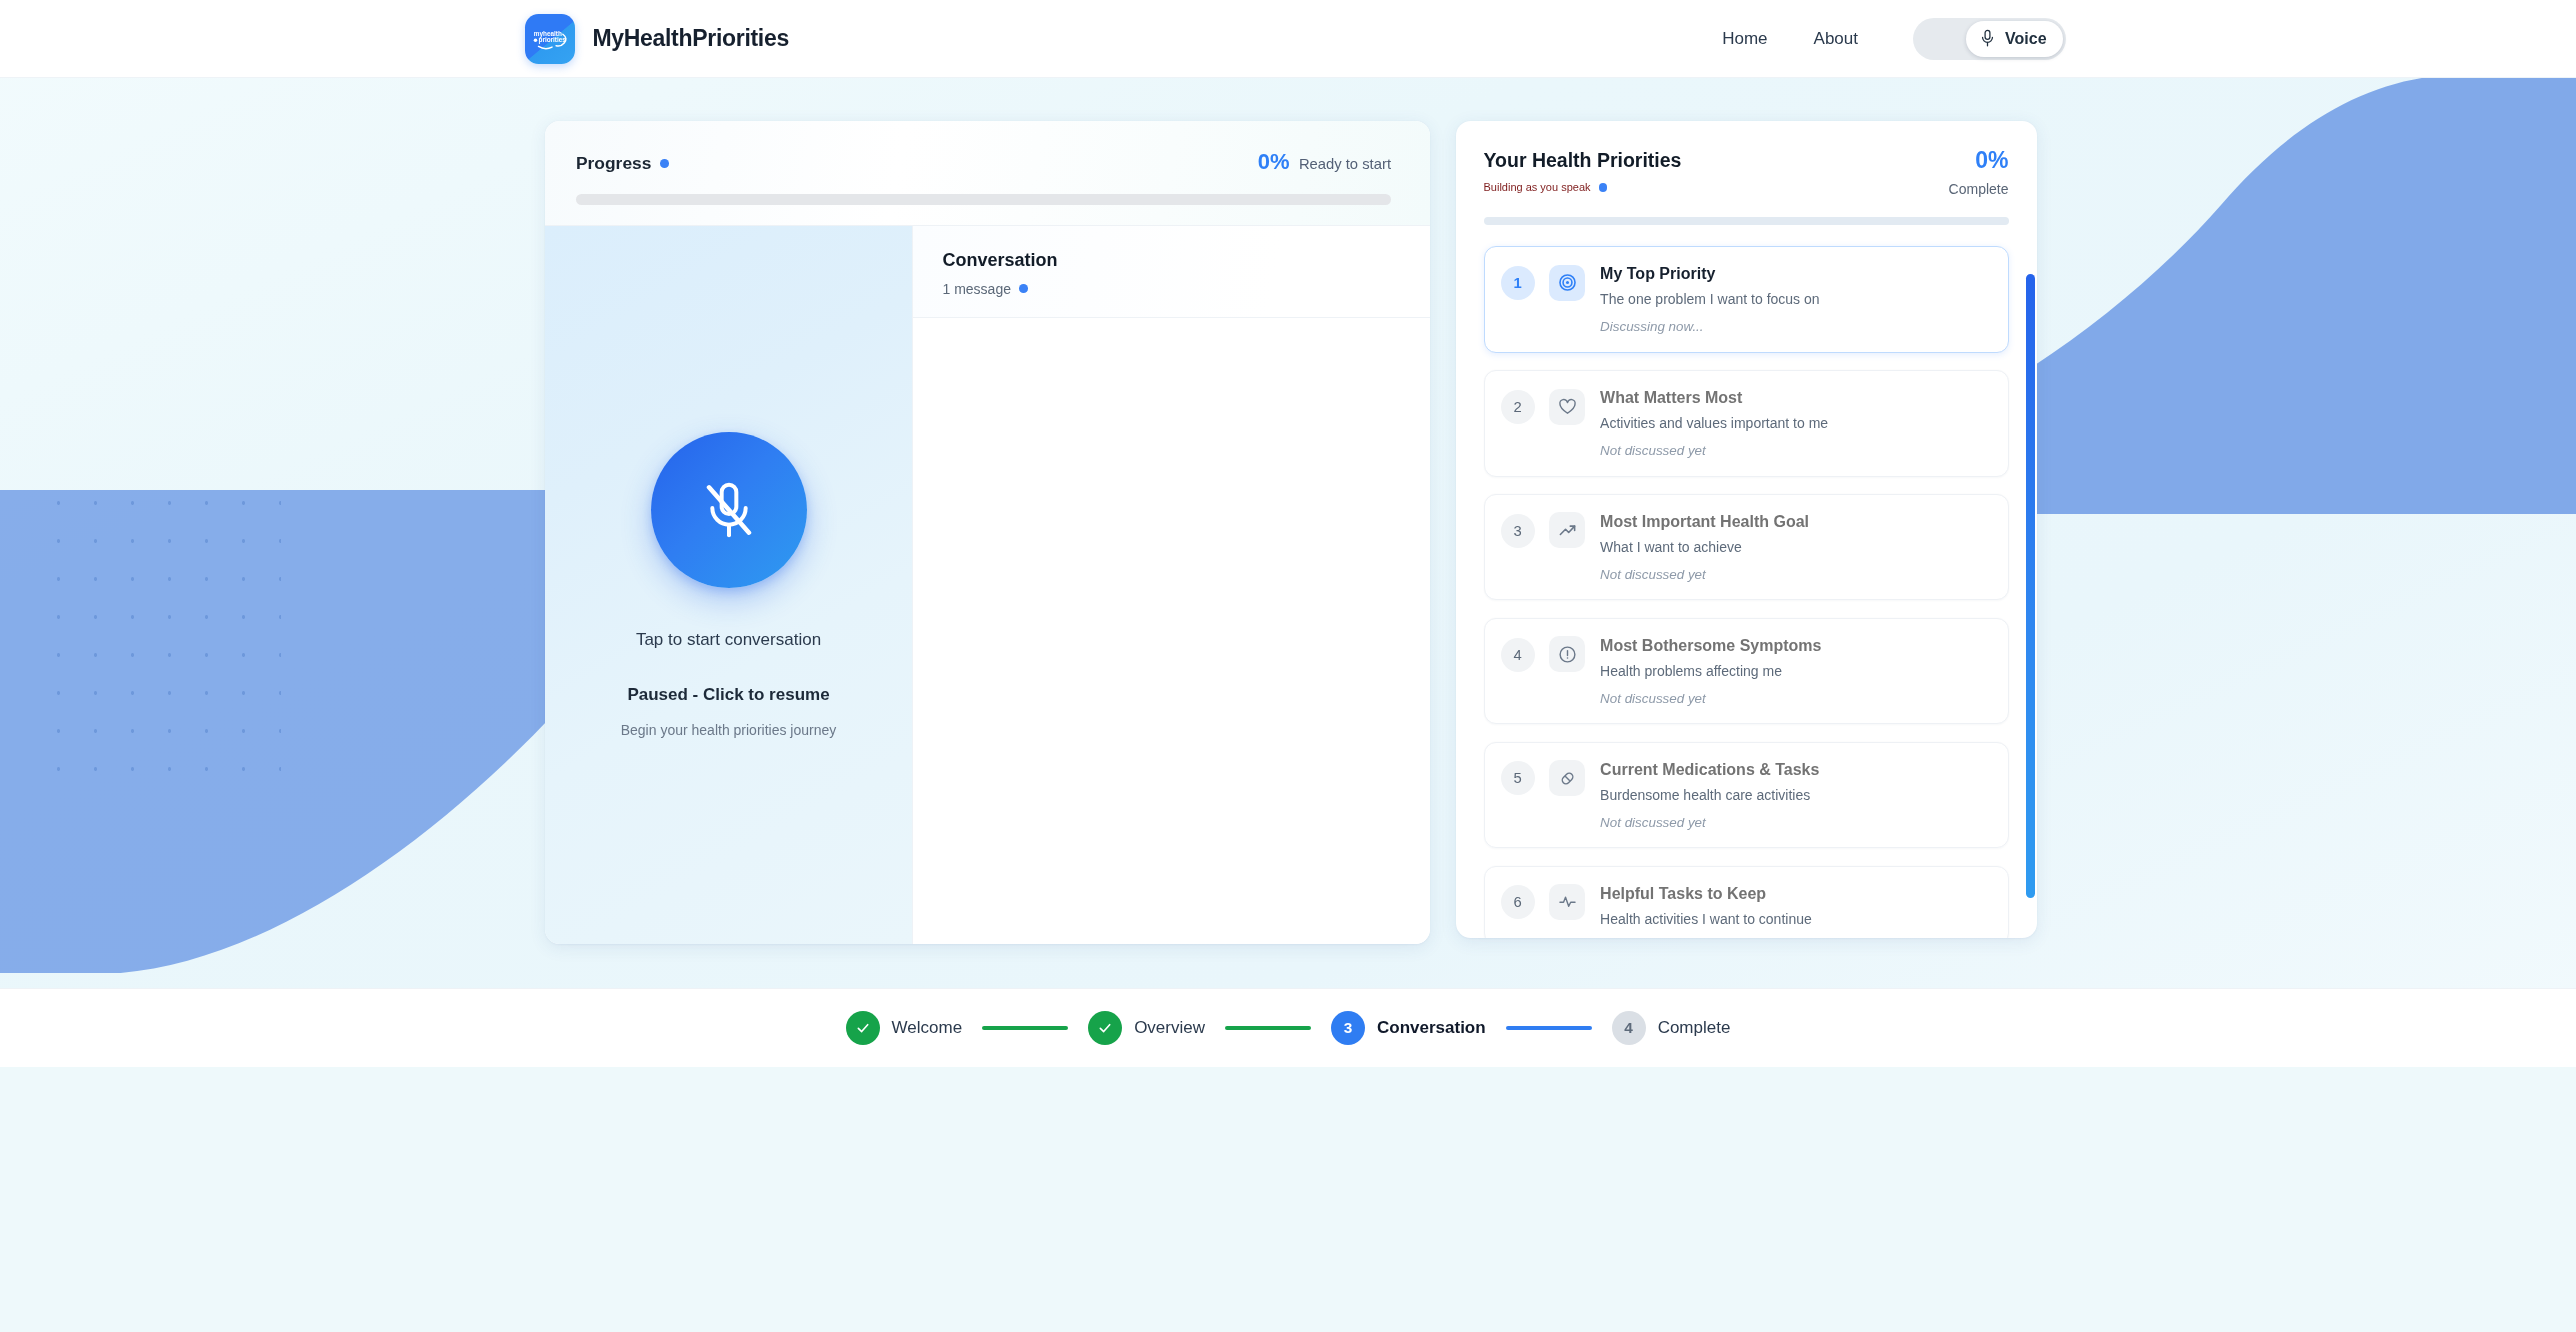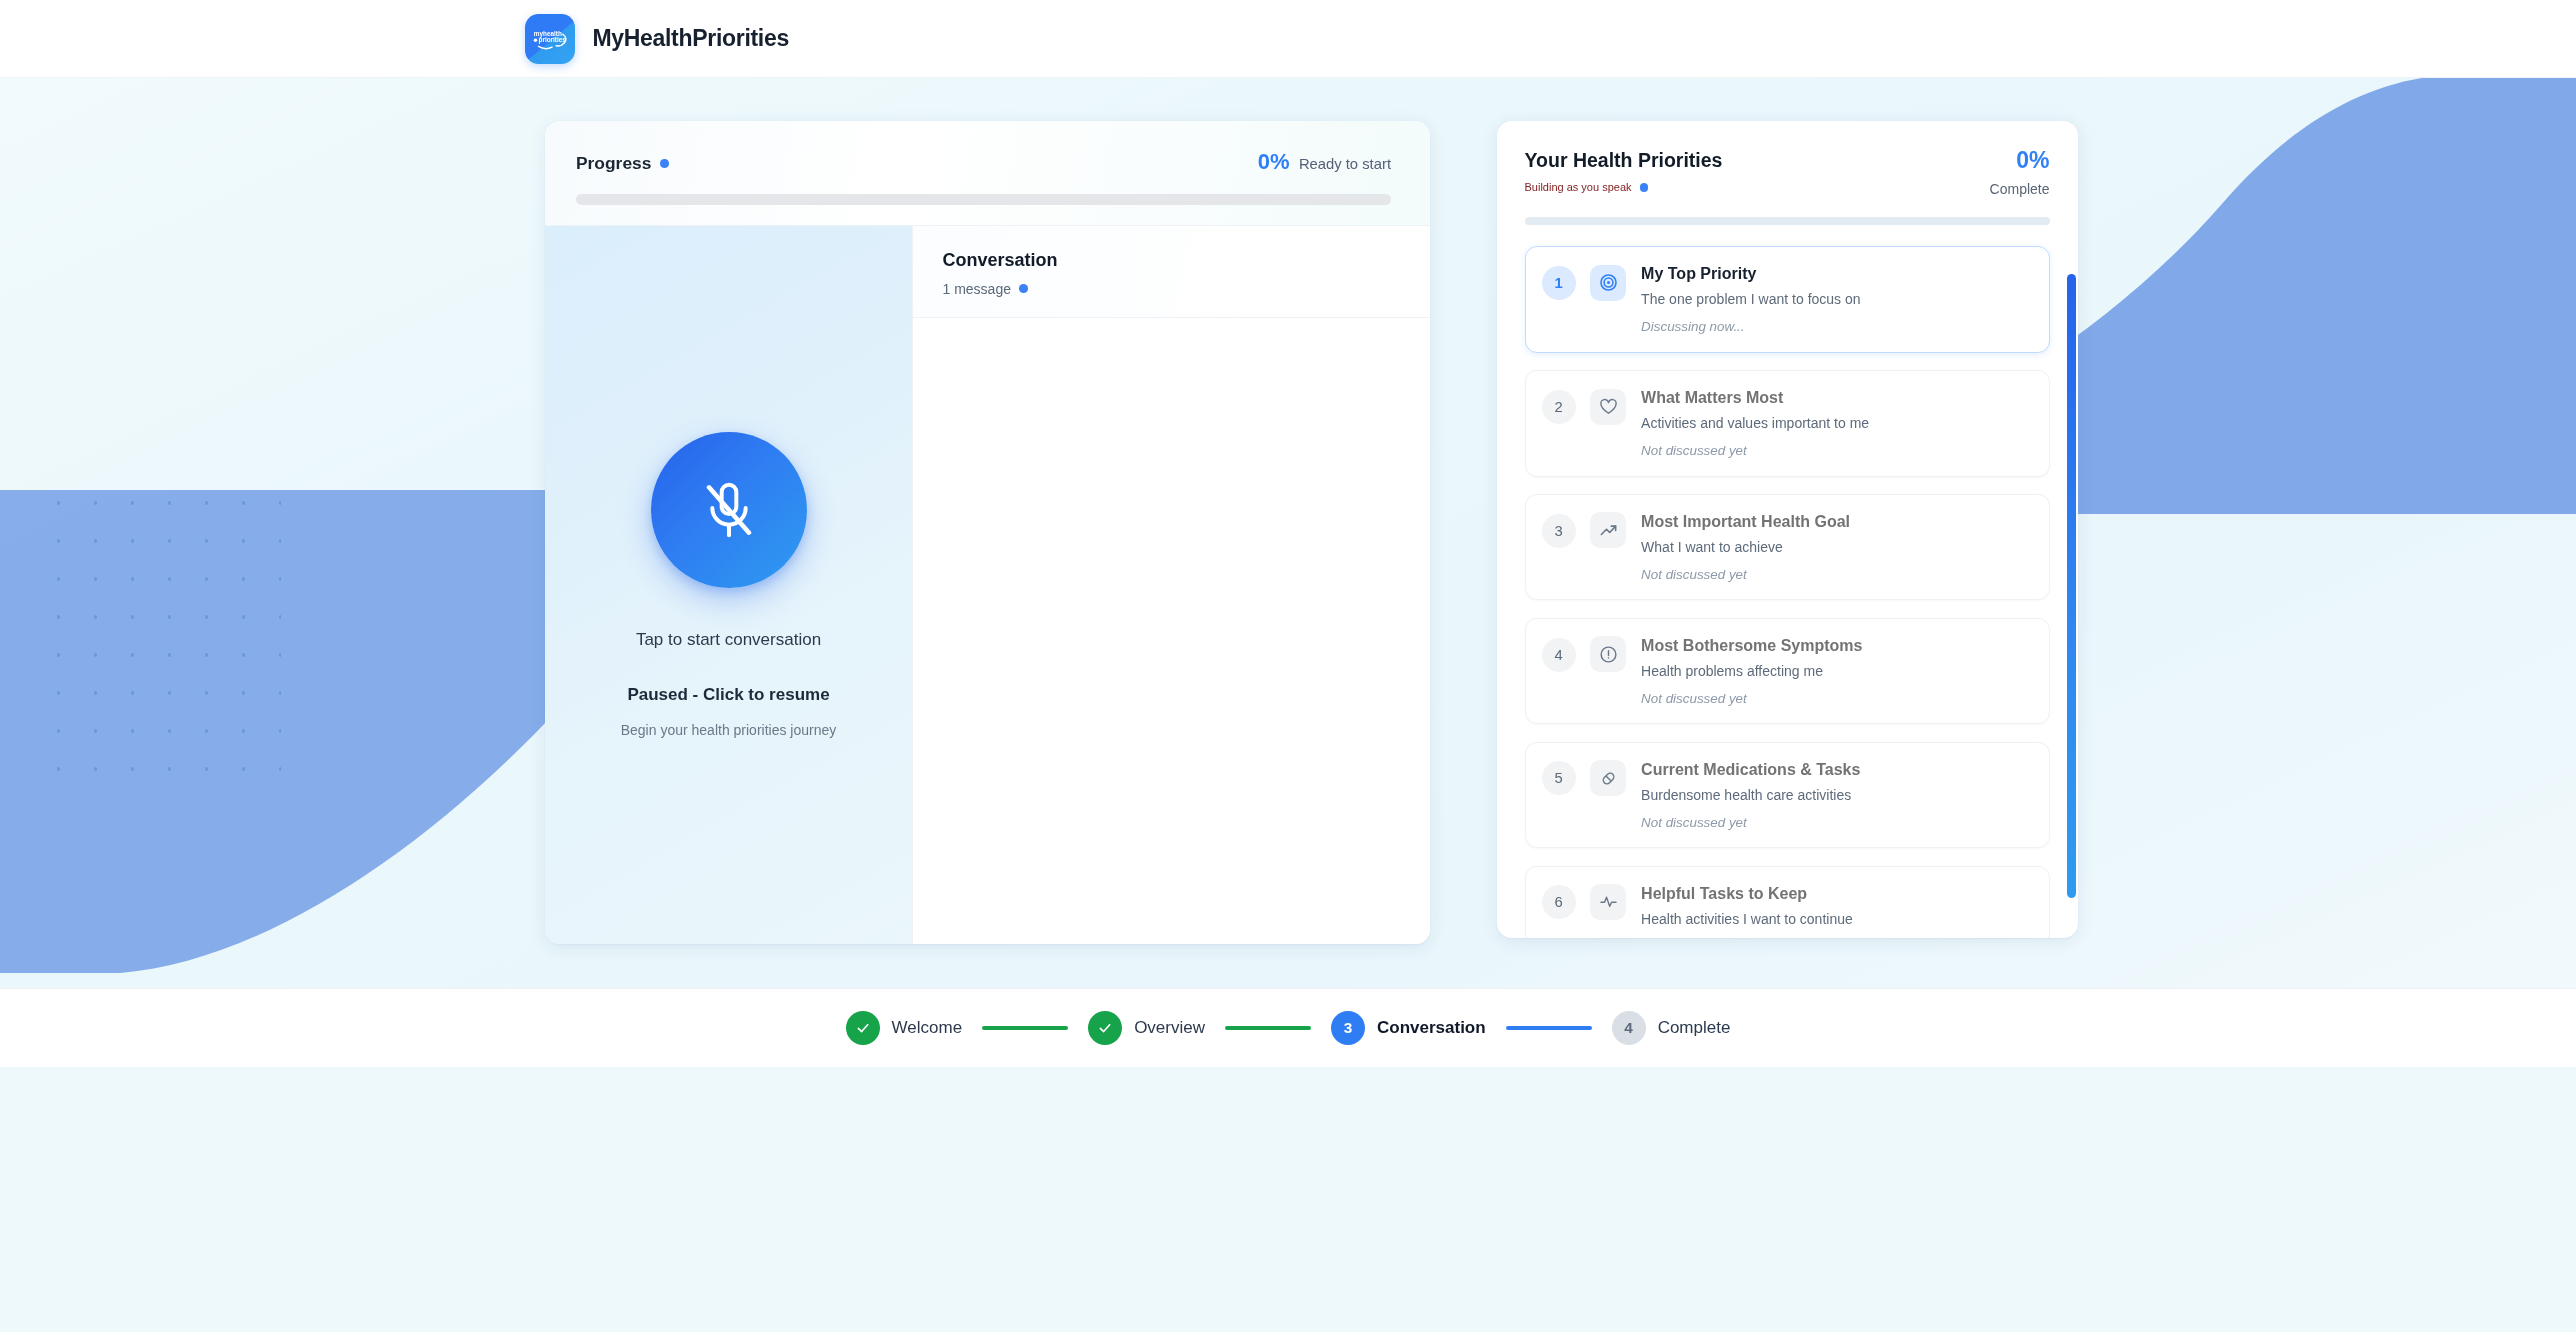--- a/index.html
+++ b/index.html
@@ -306,21 +306,20 @@
     width: 581px;
     height: 817px;
     background: #ffffff;
     border-radius: 14.8px;
     box-shadow: 0 3.4px 17.4px rgba(40,80,140,0.09), 0 0.7px 2px rgba(40,80,140,0.05);
     overflow: hidden;
     flex: 0 0 auto;
     display: flex;
     flex-direction: column;
     position: relative;
-    margin-left: 41px;
   }
   .pri-head {
     padding: 28px 28px 0 28px;
   }
   .pri-head-row {
     display: flex;
     justify-content: space-between;
     align-items: flex-start;
   }
   .pri-title {
@@ -504,20 +503,35 @@
           <text x="13" y="33" font-family="Liberation Sans, sans-serif" font-size="9.5" font-weight="700" fill="#ffffff">myhealth</text>
           <circle cx="15.5" cy="39" r="2.6" fill="#ffffff"></circle>
           <text x="20" y="42" font-family="Liberation Sans, sans-serif" font-size="9.5" font-weight="700" fill="#ffffff">priorities</text>
           <path d="M56 30 q8 6 2 13 q-5 6 -12 4" stroke="#ffffff" stroke-width="2.2" fill="none" stroke-linecap="round"></path>
           <path d="M20 48 q10 6 20 1" stroke="#ffffff" stroke-width="2.2" fill="none" stroke-linecap="round"></path>
         </svg>
       </div>
       <div class="brand-title">MyHealthPriorities</div>
     </div>
 
+    <div class="nav">
+      <div class="nav-link">Home</div>
+      <div class="nav-link">About</div>
+
+      <div class="voice-toggle">
+        <div class="voice-knob">
+          <svg width="17" height="19" viewBox="0 0 24 26">
+            <rect x="8.6" y="1.6" width="6.8" height="12.6" rx="3.4" stroke="#21303f" stroke-width="1.8" fill="none"></rect>
+            <path d="M5 11.4 a7 7 0 0 0 14 0" stroke="#21303f" stroke-width="1.8" fill="none" stroke-linecap="round"></path>
+            <line x1="12" y1="18.6" x2="12" y2="23.4" stroke="#21303f" stroke-width="1.8" stroke-linecap="round"></line>
+          </svg>
+          <span class="voice-label">Voice</span>
+        </div>
+      </div>
+    </div>
   </div>
 
   <div class="main">
 
     <div class="left-card">
 
       <div class="progress-block">
         <div class="progress-row">
           <div class="progress-label">
             <span>Progress</span>

